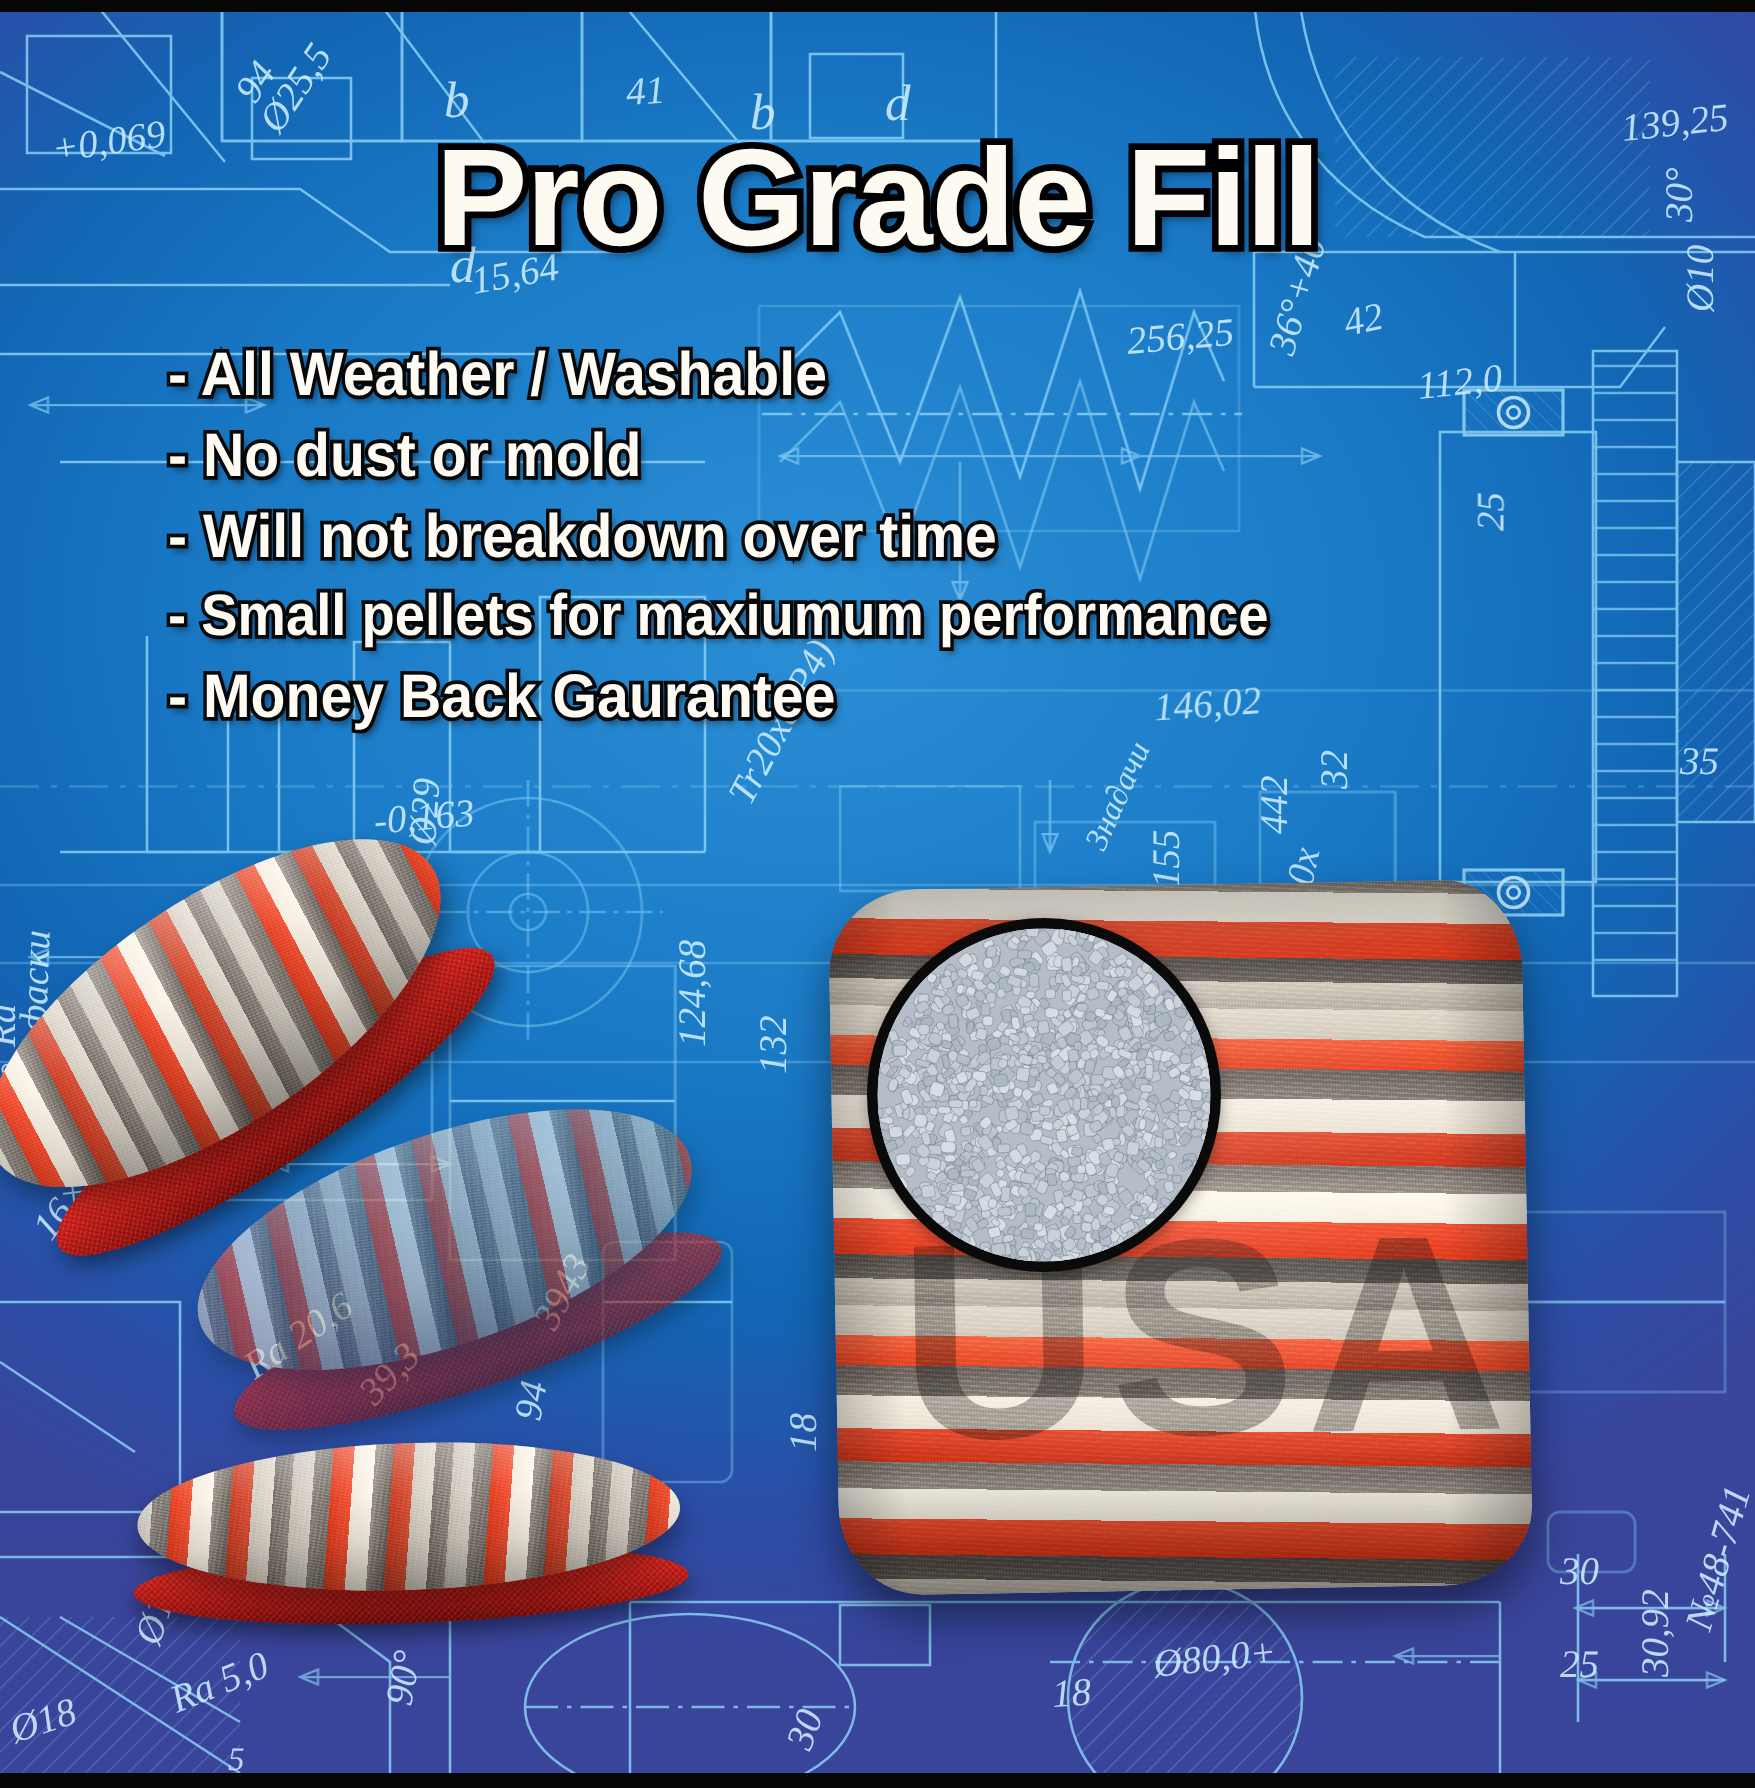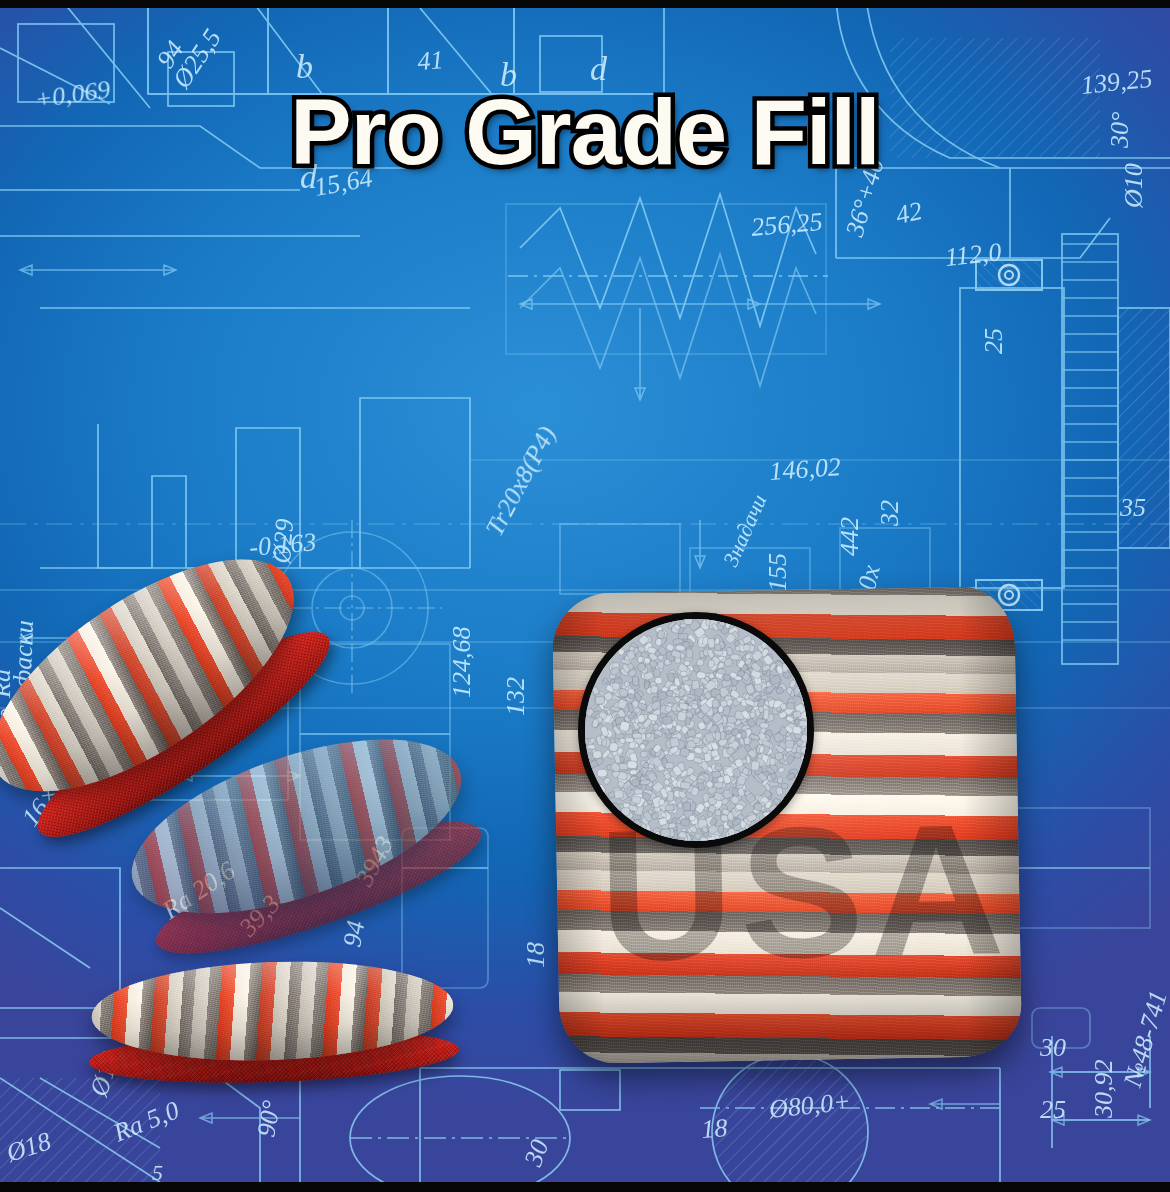--- a/index.html
+++ b/index.html
@@ -335,20 +335,27 @@
         <text x="1002" y="346" transform="rotate(-90 1002 346)">25</text>
         <text x="470" y="690" transform="rotate(-90 470 690)">124,68</text>
         <text x="524" y="708" transform="rotate(-90 524 708)">132</text>
         <text x="736" y="560" font-size="22" transform="rotate(-66 736 560)">3на∂ачи</text>
       </g>
     </svg>
   </div>
 
   <div id="headline">Pro Grade Fill</div>
 
+  <div id="bullets">
+    <p class="bullet">- All Weather / Washable</p>
+    <p class="bullet">- No dust or mold</p>
+    <p class="bullet">- Will not breakdown over time</p>
+    <p class="bullet">- Small pellets for maxiumum performance</p>
+    <p class="bullet">- Money Back Gaurantee</p>
+  </div>
 
   <div class="bag-edge" id="bag-a">
     <div class="redlip">
         <div class="mesh"></div>
       </div>
     <div class="body">
       <div class="stripes"></div>
         <div class="fuzz"></div>
         <div class="shade-top"></div>
     </div>

